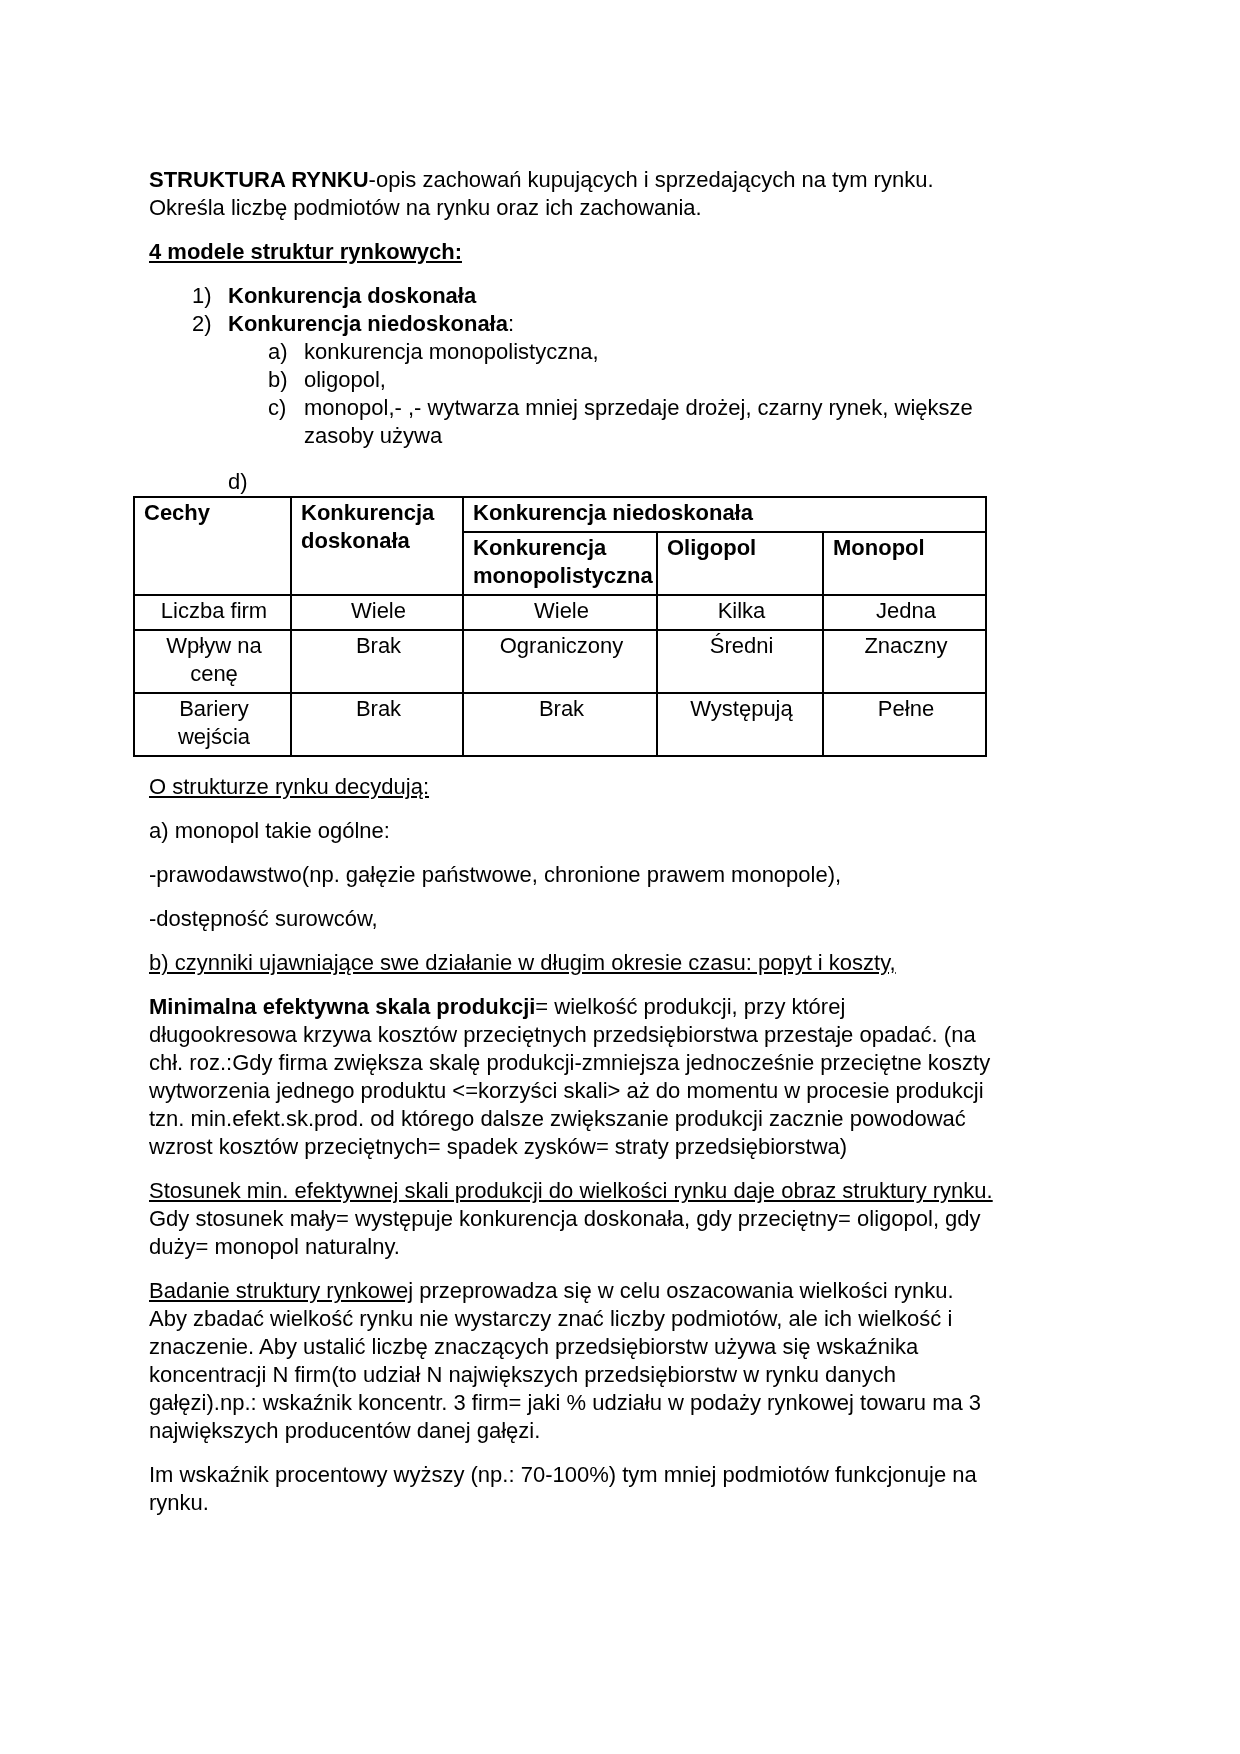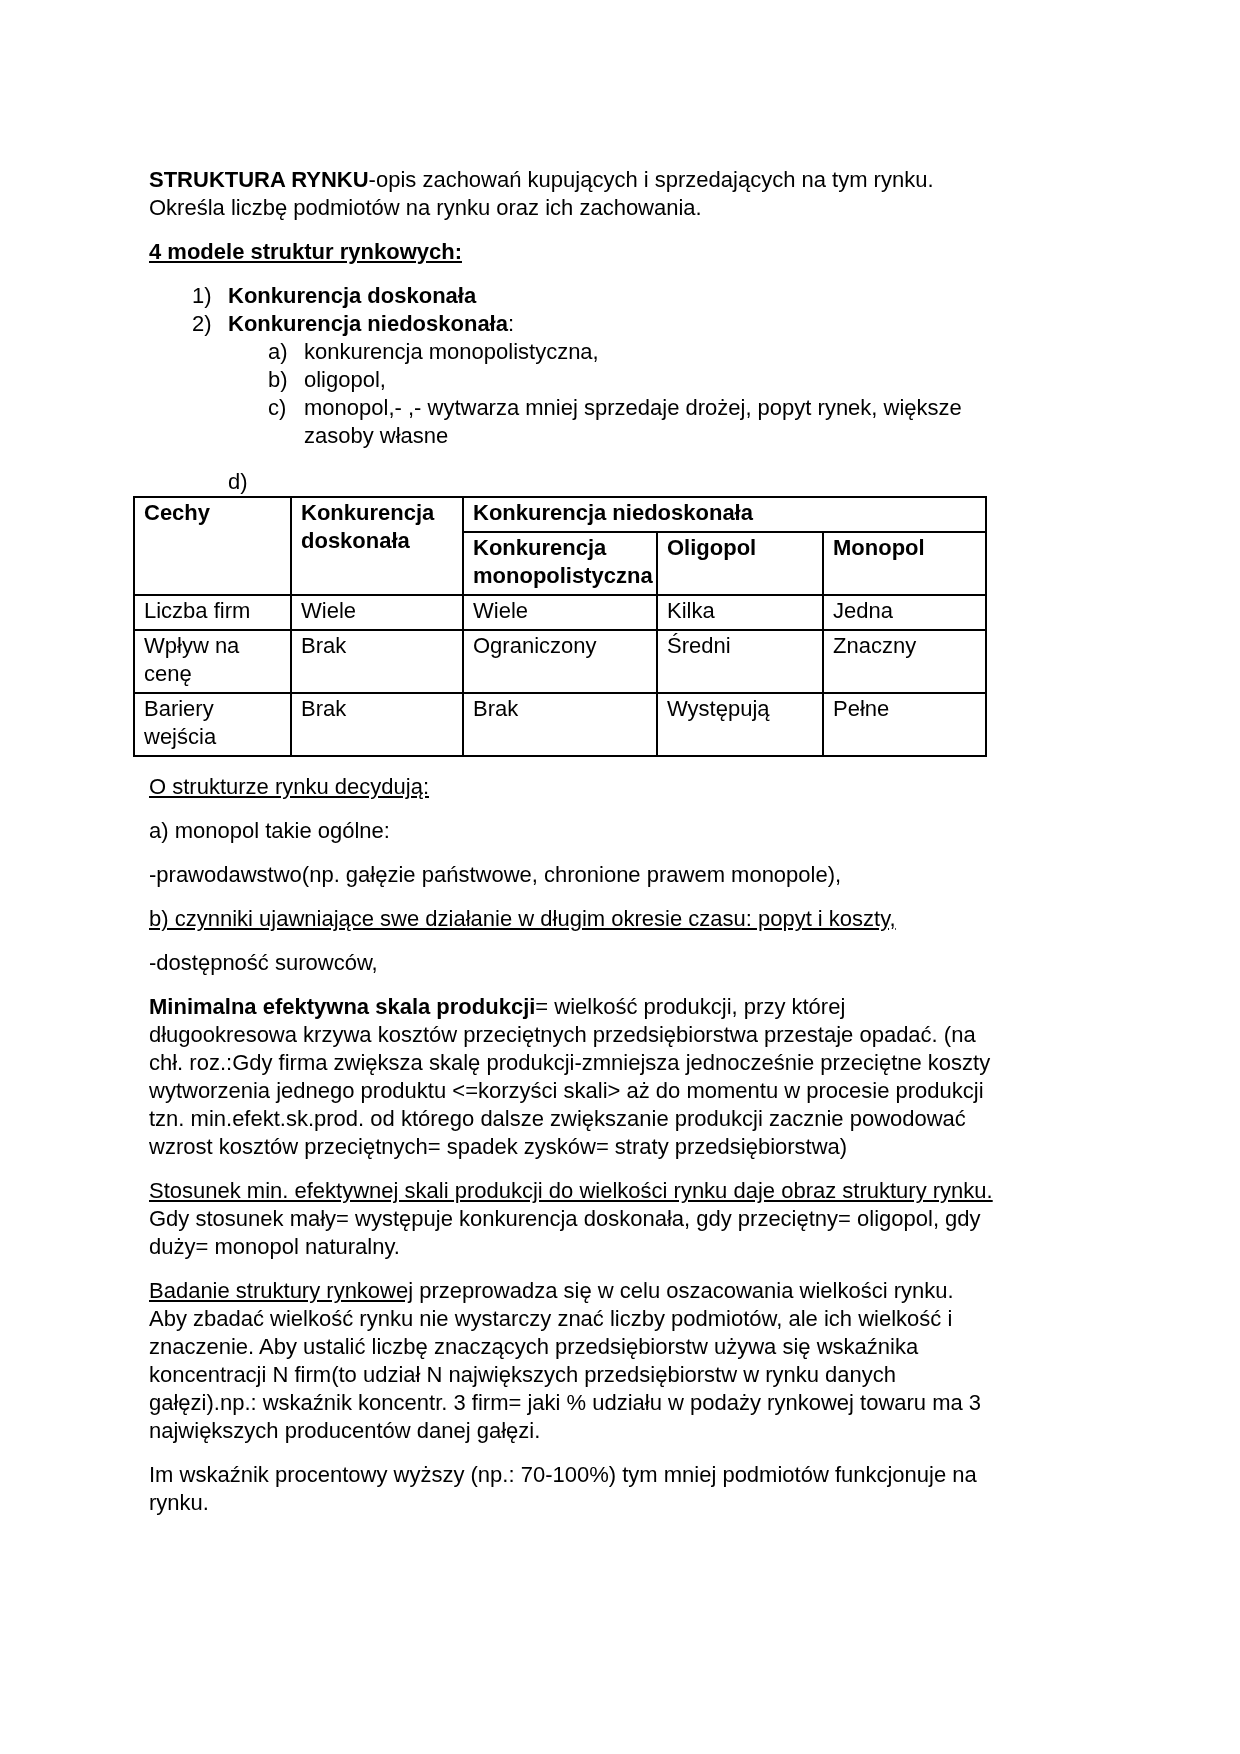--- a/index.html
+++ b/index.html
@@ -47,21 +47,21 @@
   table.structure th,
   table.structure td {
     border: 2px solid #000000;
     padding: 1px 6px 4px 9px;
     vertical-align: top;
     text-align: left;
     line-height: 28px;
     overflow: hidden;
   }
   table.structure th { font-weight: bold; }
-  table.structure td { font-weight: normal; }
+  table.structure td { font-weight: normal; text-align: center; }
 </style>
 </head>
 <body>
 
 <div class="page">
 
   <p class="para"><span class="b">STRUKTURA RYNKU</span><span>-opis zachowań kupujących i sprzedających na tym rynku. Określa liczbę podmiotów na rynku oraz ich zachowania.</span></p>
 
   <p class="para mt"><span class="b u">4 modele struktur rynkowych:</span></p>
 
@@ -76,21 +76,21 @@
   <div class="li ind-l2">
     <span class="marker">a)</span>
     <span class="txt">konkurencja monopolistyczna,</span>
   </div>
   <div class="li ind-l2">
     <span class="marker">b)</span>
     <span class="txt">oligopol,</span>
   </div>
   <div class="li ind-l2">
     <span class="marker">c)</span>
-    <span class="txt">monopol,- ,- wytwarza mniej sprzedaje drożej, popyt rynek, większe zasoby własne</span>
+    <span class="txt">monopol,- ,- wytwarza mniej sprzedaje drożej, czarny rynek, większe zasoby używa</span>
   </div>
 
   <div class="li ind-d mt-sm">
     <span class="marker">d)</span>
   </div>
 
   <table class="structure">
     <colgroup>
       <col style="width:157px">
       <col style="width:172px">
@@ -129,22 +129,22 @@
       <td>Brak</td>
       <td>Występują</td>
       <td>Pełne</td>
     </tr>
   </tbody>
     </table>
 
   <p class="para mt ind-heading"><span class="u">O strukturze rynku decydują:</span></p>
   <p class="para ind-a">a) monopol takie ogólne:</p>
   <p class="para ind-dash">-prawodawstwo(np. gałęzie państwowe, chronione prawem monopole),</p>
+  <p class="para ind-dash">-dostępność surowców,</p>
   <p class="para ind-a"><span class="u">b) czynniki ujawniające swe działanie w długim okresie czasu: popyt i koszty,</span></p>
-  <p class="para ind-dash">-dostępność surowców,</p>
 
 
   <p class="para mt"><span class="b">Minimalna efektywna skala produkcji</span><span>= wielkość produkcji, przy której długookresowa krzywa kosztów przeciętnych przedsiębiorstwa przestaje opadać. (na chł. roz.:Gdy firma zwiększa skalę produkcji-zmniejsza jednocześnie przeciętne koszty wytworzenia jednego produktu &lt;=korzyści skali&gt; aż do momentu w procesie produkcji tzn. min.efekt.sk.prod. od którego dalsze zwiększanie produkcji zacznie powodować wzrost kosztów przeciętnych= spadek zysków= straty przedsiębiorstwa)</span></p>
 
   <p class="para mt"><span class="u">Stosunek min. efektywnej skali produkcji do wielkości rynku daje obraz struktury rynku.</span><span> Gdy stosunek mały= występuje konkurencja doskonała, gdy przeciętny= oligopol, gdy duży= monopol naturalny.</span></p>
 
   <p class="para mt"><span class="u">Badanie struktury rynkowej</span><span> przeprowadza się w celu oszacowania wielkości rynku. Aby zbadać wielkość rynku nie wystarczy znać liczby podmiotów, ale ich wielkość i znaczenie. Aby ustalić liczbę znaczących przedsiębiorstw używa się wskaźnika koncentracji N firm(to udział N największych przedsiębiorstw w rynku danych gałęzi).np.: wskaźnik koncentr. 3 firm= jaki % udziału w podaży rynkowej towaru ma 3 największych producentów danej gałęzi.</span></p>
   <p class="para">Im wskaźnik procentowy wyższy (np.: 70-100%) tym mniej podmiotów funkcjonuje na rynku.</p>
 
 </div>

